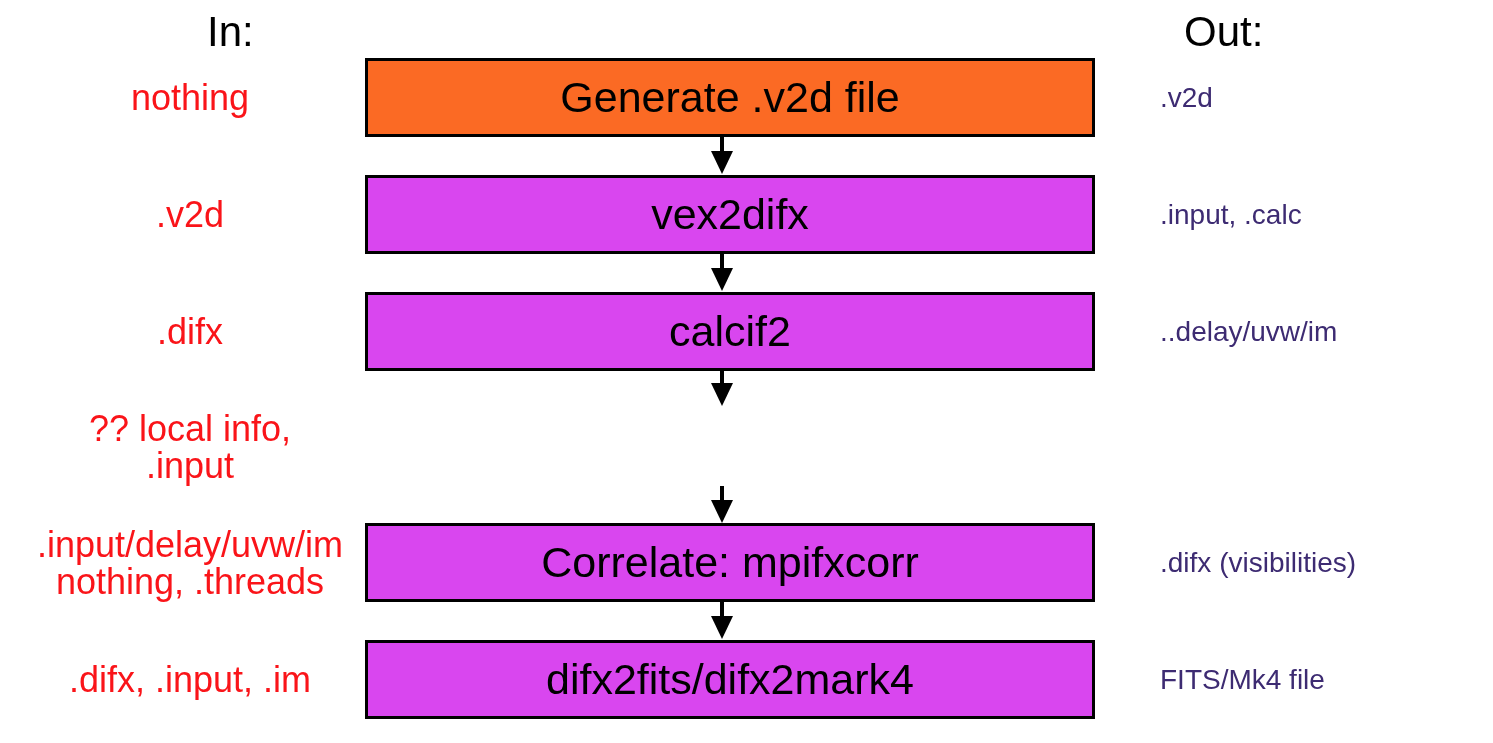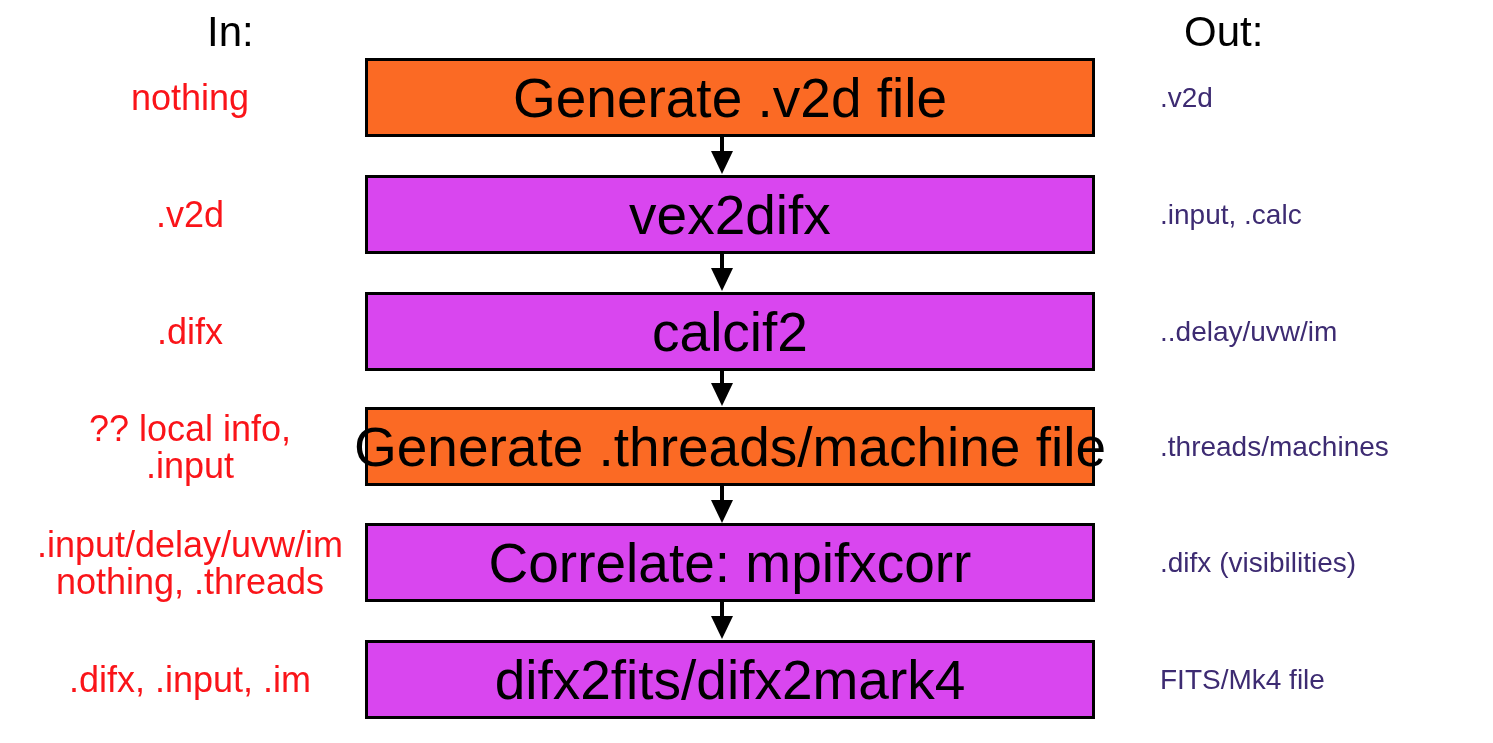--- a/index.html
+++ b/index.html
@@ -49,21 +49,21 @@
     left: 365px;
     width: 730px;
     height: 100%;
     box-sizing: border-box;
     border: 3px solid #000000;
     display: flex;
     align-items: center;
     justify-content: center;
   }
   .process-box .box-label {
-    font-size: 55px;
+    font-size: 43px;
     color: #000000;
     white-space: nowrap;
   }
   .box-orange { background: #fb6a24; }
   .box-olive  { background: #d946ef; }
   .out-label {
     position: absolute;
     left: 1160px;
     top: 0;
     height: 100%;
@@ -123,24 +123,20 @@
   </div>
 
   <svg class="flow-arrow" style="top:369px" viewBox="0 0 26 38">
     <rect x="11" y="0" width="4" height="16" fill="#000000"></rect>
     <polygon points="2,14 24,14 13,37" fill="#000000"></polygon>
   </svg>
 
   <div class="flow-row" style="top:407px">
     <div class="in-label">?? local info,
 .input</div>
-    <div class="process-box box-orange">
-      <span class="box-label">Generate .threads/machine file</span>
-    </div>
-    <div class="out-label">.threads/machines</div>
   </div>
 
   <svg class="flow-arrow" style="top:486px" viewBox="0 0 26 38">
     <rect x="11" y="0" width="4" height="16" fill="#000000"></rect>
     <polygon points="2,14 24,14 13,37" fill="#000000"></polygon>
   </svg>
 
   <div class="flow-row" style="top:523px">
     <div class="in-label">.input/delay/uvw/im
 nothing, .threads</div>

